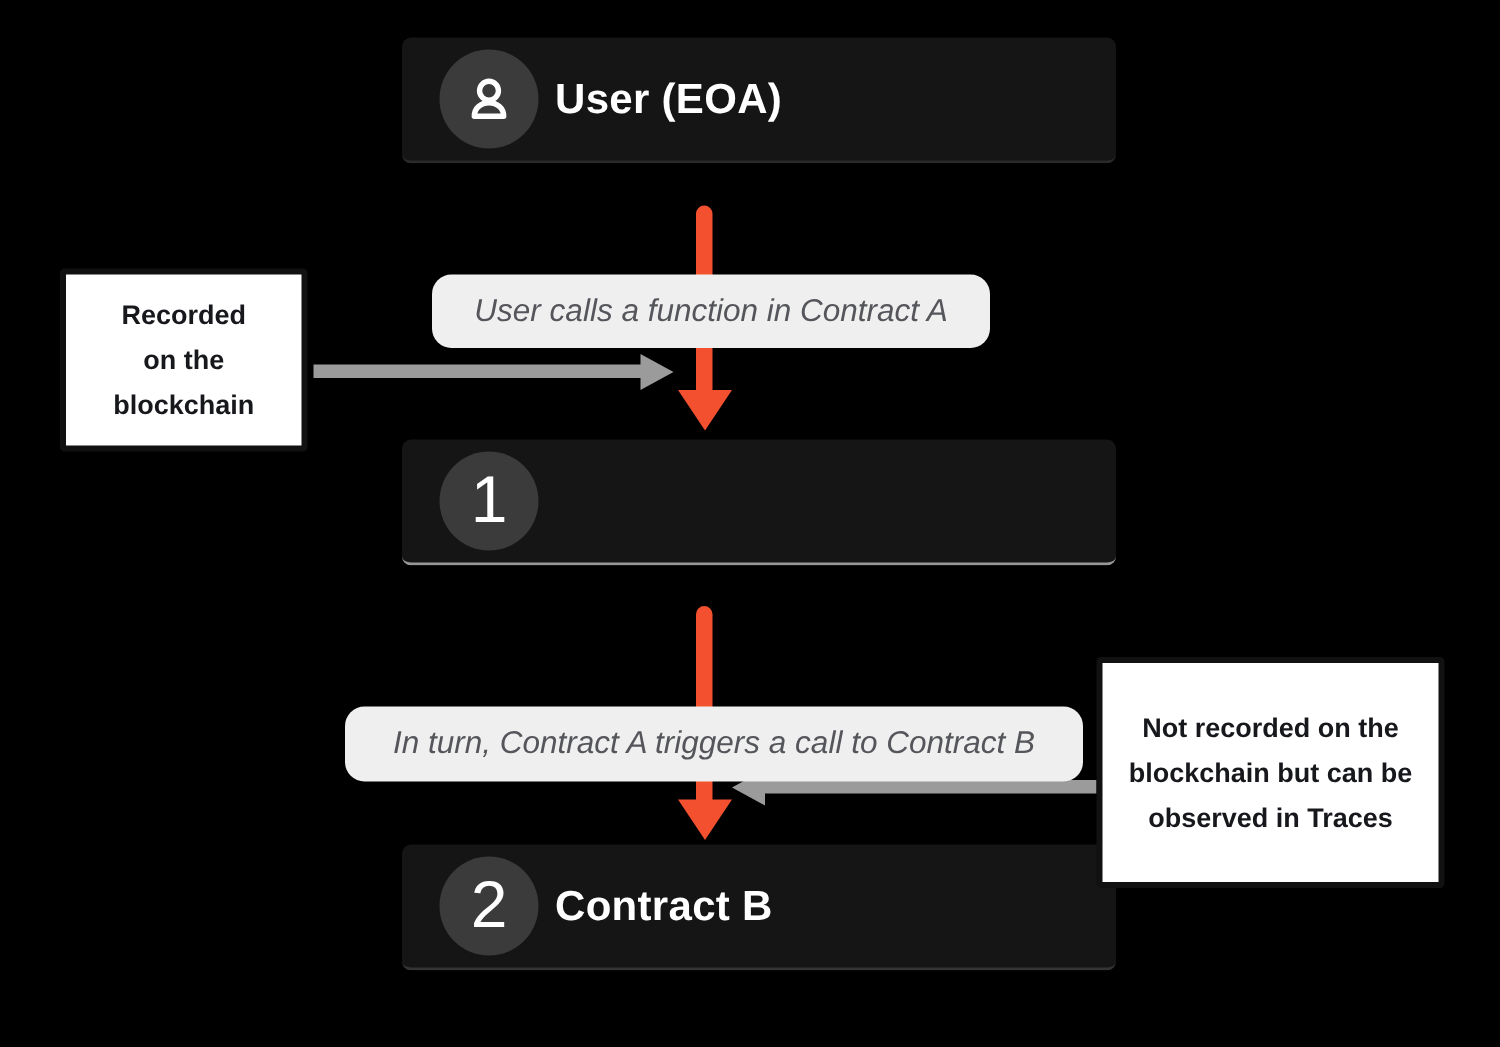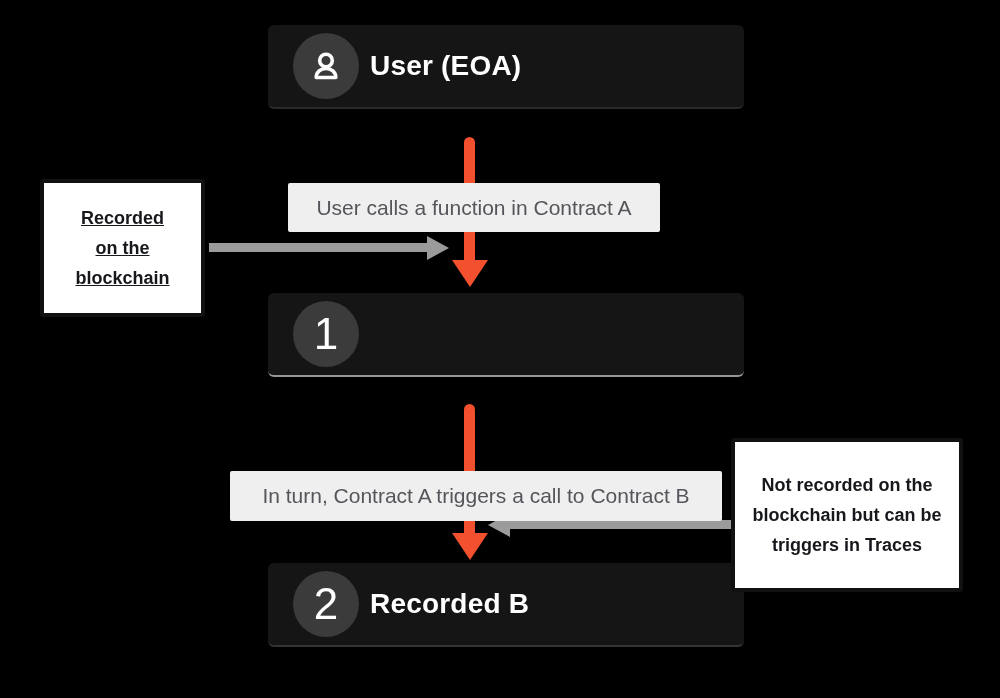--- a/index.html
+++ b/index.html
@@ -33,42 +33,42 @@
     border-left:18px solid transparent;border-right:18px solid transparent;
     border-top:27px solid #f2502e;
   }
   #v-head-1{top:260px;}
   #v-head-2{top:533px;}
 
   
   .flow-label{
     position:absolute;background:#efefef;color:#55565b;font-size:21px;
     display:flex;align-items:center;justify-content:center;z-index:2;
-    border-radius:2px;white-space:nowrap;
+    border-radius:13px;white-space:nowrap;font-style:italic;
   }
   #flow-label-1{left:288px;top:183px;width:372px;height:49px;}
   #flow-label-2{left:230px;top:455px;width:492px;height:50px;margin-top:16px;}
 
   
   .h-shaft{position:absolute;height:9px;background:#9b9b9b;z-index:1;}
   #gray-shaft-left{left:209px;top:243px;width:219px;}
   #gray-shaft-right{left:510px;top:520px;width:221px;}
   .h-head{position:absolute;width:0;height:0;z-index:1;
     border-top:12px solid transparent;border-bottom:12px solid transparent;}
   #gray-head-left{left:427px;top:236px;border-left:22px solid #9b9b9b;}
   #gray-head-right{left:488px;top:513px;border-right:22px solid #9b9b9b;}
 
   
   .note{
     position:absolute;background:#ffffff;border:4px solid #111111;
     border-radius:3px;box-sizing:border-box;color:#17181c;
     font-size:18px;font-weight:700;line-height:30px;text-align:center;
     display:flex;align-items:center;justify-content:center;z-index:2;
   }
-  #note-left{left:40px;top:179px;width:165px;height:138px;padding:6px 24px;text-decoration:underline;}
+  #note-left{left:40px;top:179px;width:165px;height:122px;padding:6px 24px;}
   #note-right{left:731px;top:438px;width:232px;height:154px;padding:0 14px;}
 </style>
 </head>
 <body>
 
 <div class="canvas">
 
   <div class="node" id="node-user">
     <div class="badge">
       <svg width="36" height="36" viewBox="0 0 36 36">
@@ -93,23 +93,23 @@
   <div class="node" id="node-a">
     <div class="badge">1</div>
   </div>
 
   <div class="v-shaft" id="v-shaft-2"></div>
   <div class="v-head" id="v-head-2"></div>
 
   <div class="flow-label" id="flow-label-2">In turn, Contract A triggers a call to Contract B</div>
 
   <div class="note" id="note-right">
-    <div>Not recorded on the blockchain but can be triggers in Traces</div>
+    <div>Not recorded on the blockchain but can be observed in Traces</div>
   </div>
   <div class="h-shaft" id="gray-shaft-right"></div>
   <div class="h-head" id="gray-head-right"></div>
 
   <div class="node" id="node-b">
     <div class="badge">2</div>
-    <div class="node-title">Recorded B</div>
+    <div class="node-title">Contract B</div>
   </div>
 
 </div>
 
 </body></html>

